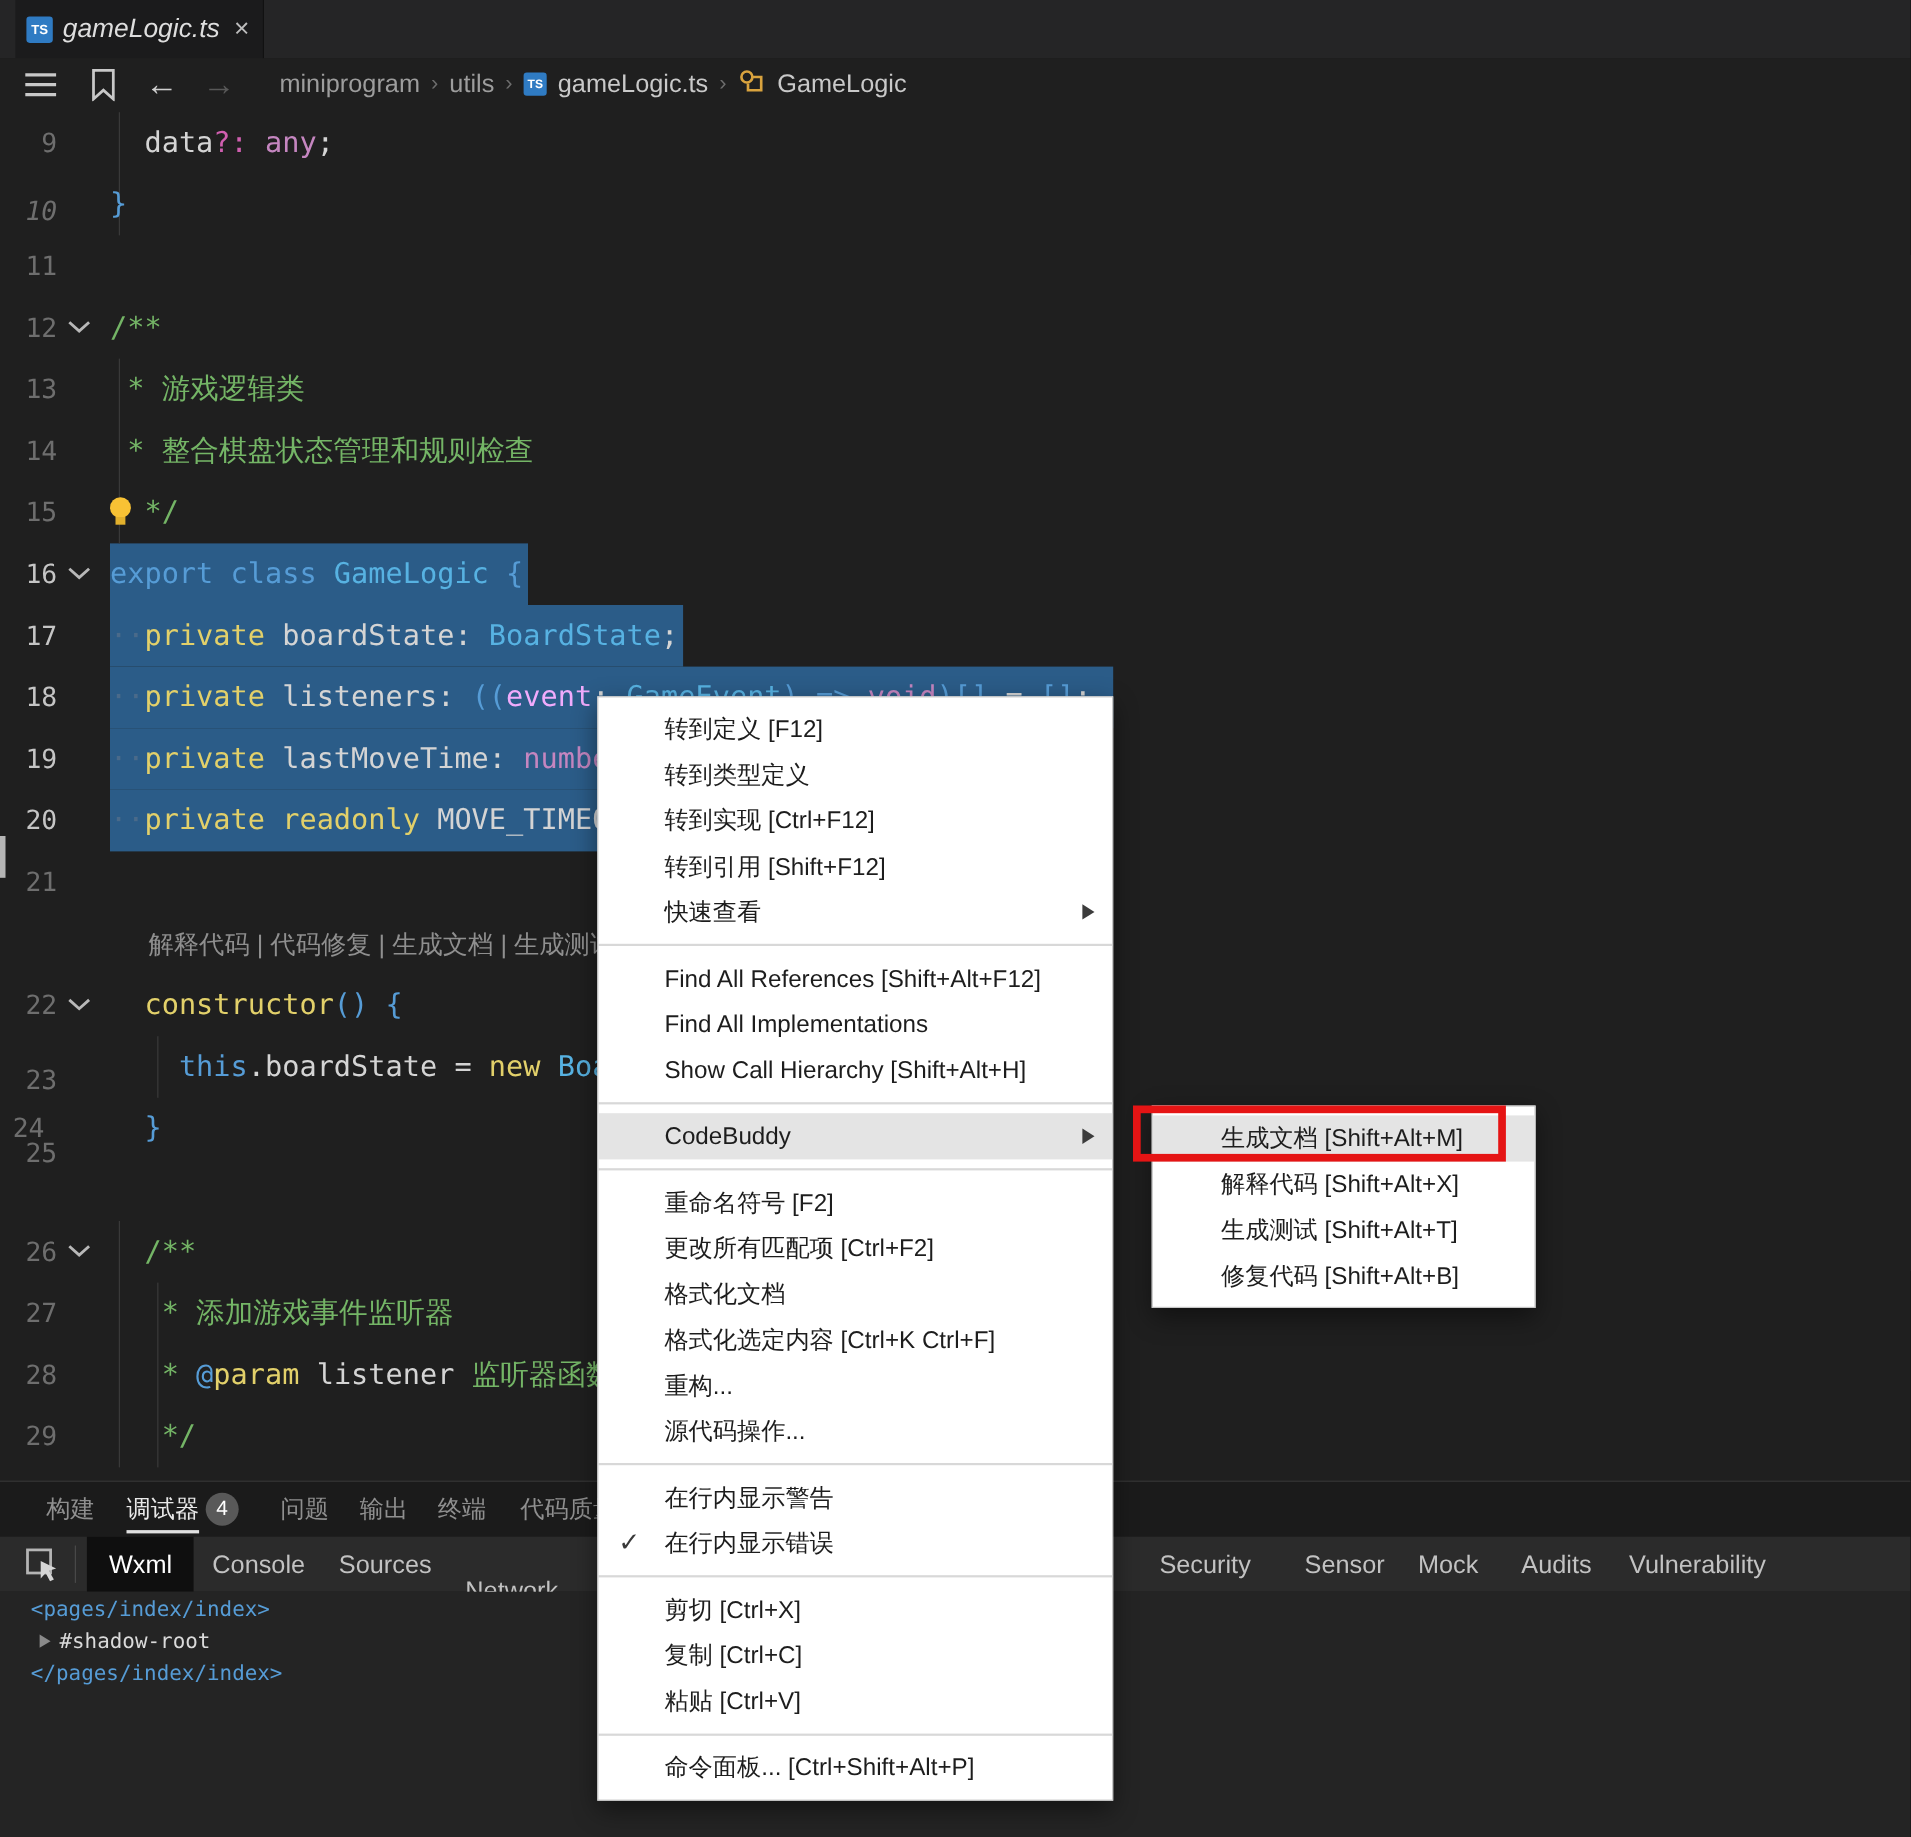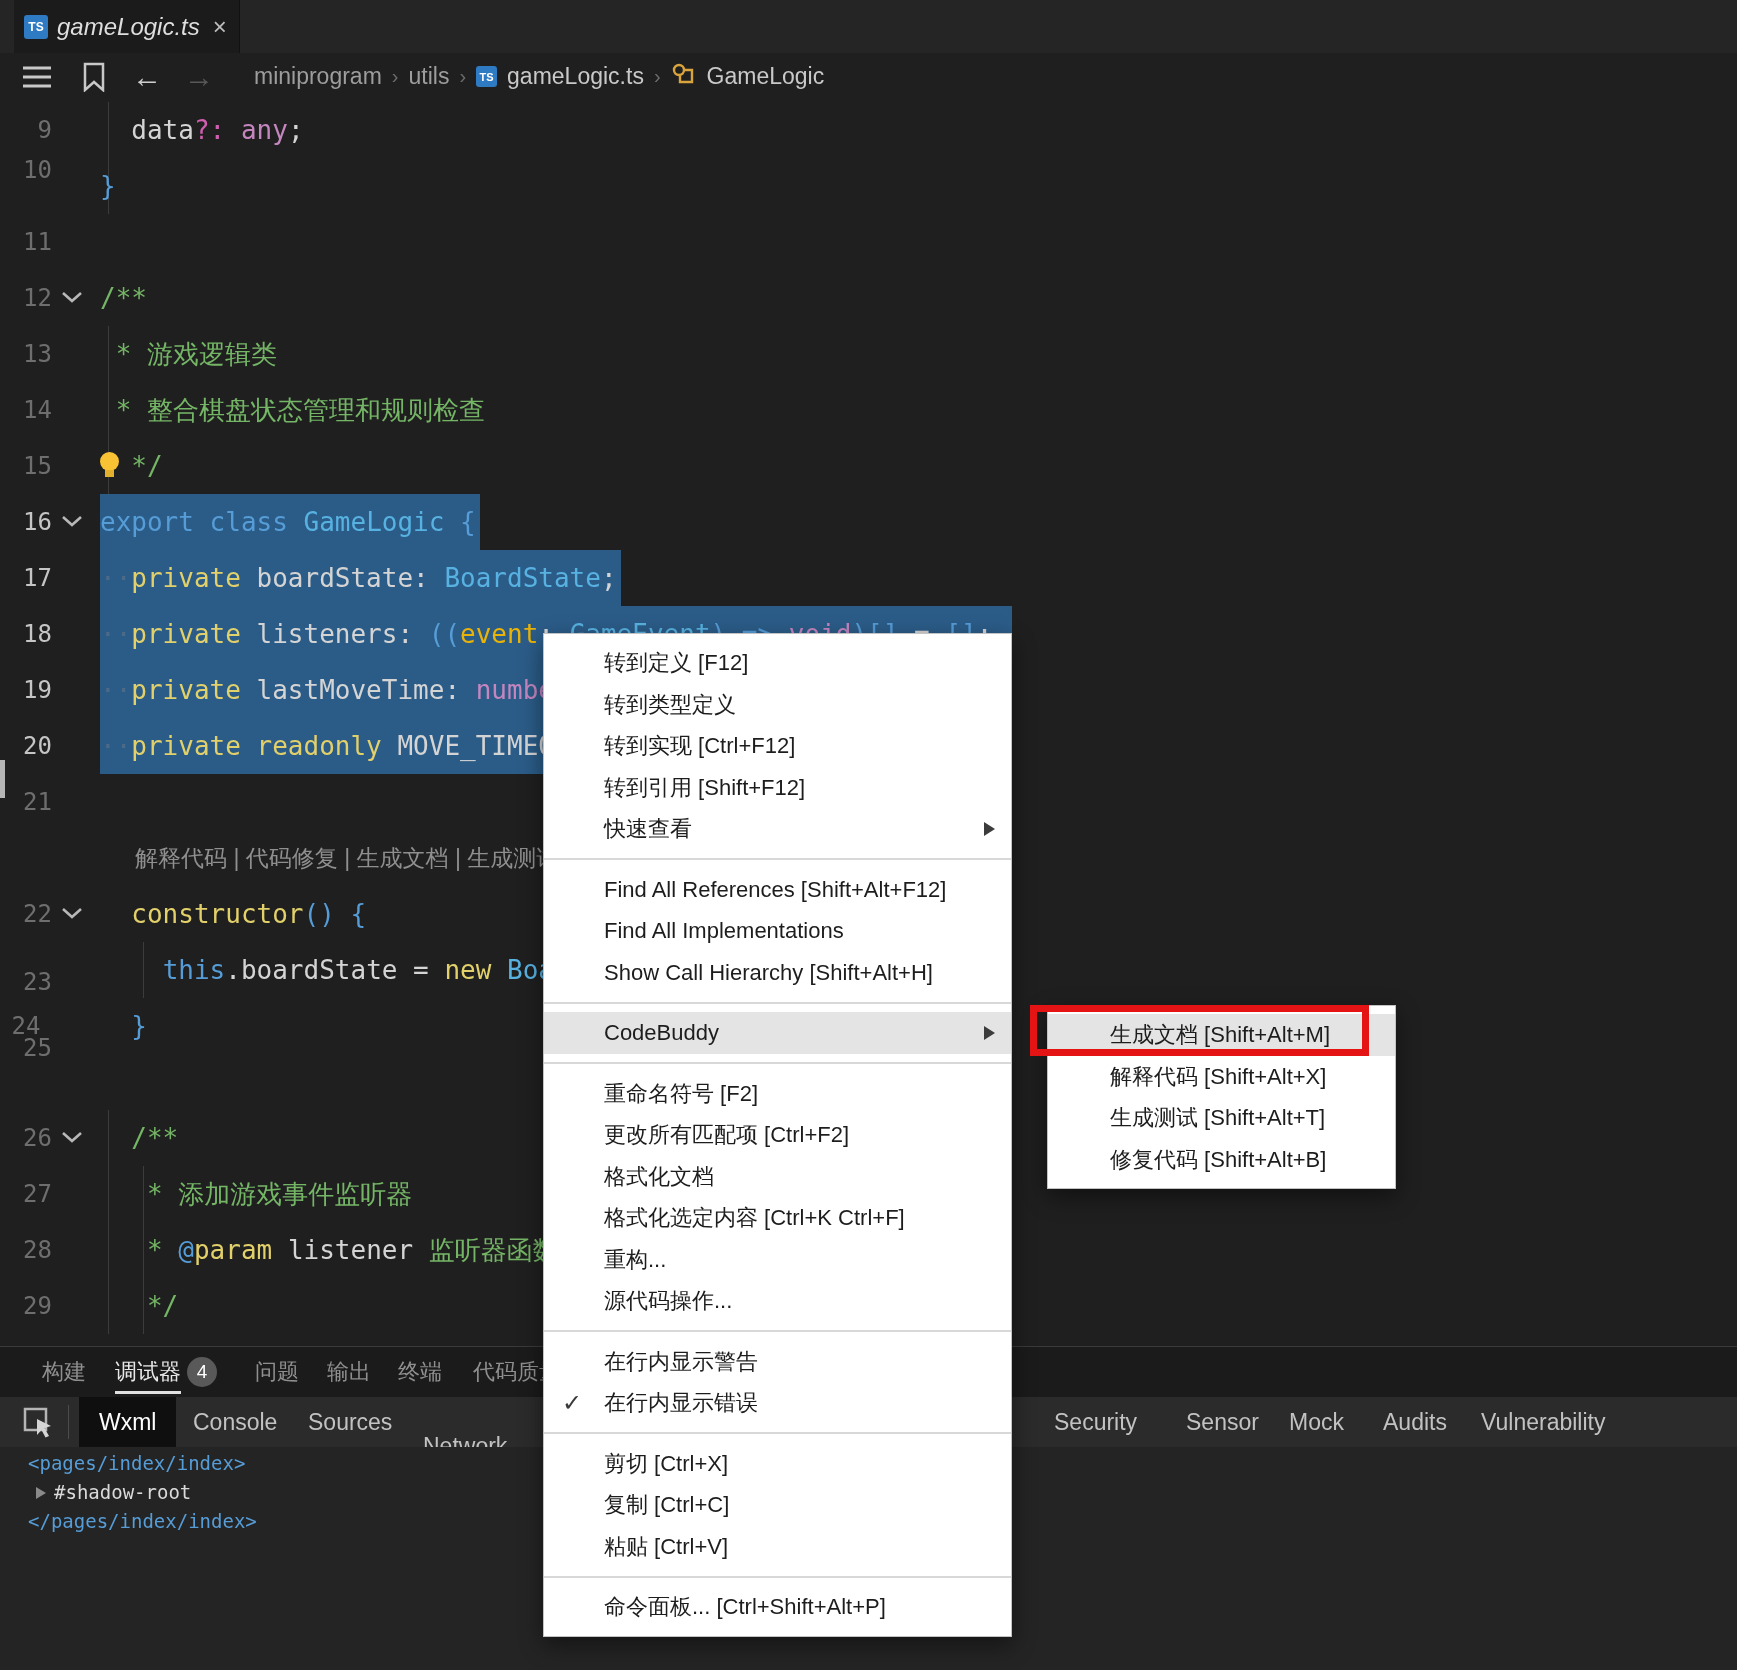--- a/index.html
+++ b/index.html
@@ -26,21 +26,21 @@
   #editor{position:absolute;left:0;top:100px;width:100%;height:1246px;background:#1f1f1f;}
   .selrect{position:absolute;background:#2b5c88;z-index:0;}
   .guide{position:absolute;width:1px;background:#3c3c3c;z-index:0;}
   .lnum{position:absolute;left:0;width:52px;text-align:right;color:#6e6e6e;
         font-family:"DejaVu Sans Mono",monospace;font-size:24px;line-height:56px;z-index:2;}
   .lnum.sel{color:#c5c5c5;}
   .fold{position:absolute;left:60px;z-index:2;}
   .cl{position:absolute;left:100px;white-space:pre;font-family:"DejaVu Sans Mono",monospace;
       font-size:26px;line-height:56px;z-index:1;}
   .w{color:#d4d4d4}.k{color:#569cd6}.y{color:#e2d06a}.t{color:#57b2e2}.p{color:#c586c0}
-  .c{color:#74b566}.r{color:#eab308}.q{color:#d05fb0}.n{color:#b5cea8}.d{color:#4a6a8a}
+  .c{color:#74b566}.r{color:#f0abfc}.q{color:#d05fb0}.n{color:#b5cea8}.d{color:#4a6a8a}
   #codelens{position:absolute;left:135px;color:#8f8f8f;font-size:23px;line-height:56px;z-index:1;}
   .bulb{position:absolute;width:19px;height:19px;border-radius:50%;background:#f8c234;z-index:3;}
   .bulb:after{content:"";position:absolute;left:5px;top:18px;width:9px;height:7px;background:#e2b02c;}
   #left-marker{position:absolute;left:0;top:760px;width:5px;height:38px;background:#d0d0d0;opacity:.85;z-index:4;}
   
   #panel{position:absolute;left:0;top:1346px;width:100%;height:324px;background:#1b1b1b;
          border-top:1px solid #3a3a3a;z-index:10;}
   .ptab{position:absolute;top:0;height:50px;line-height:50px;font-size:22px;color:#8f8f8f;}
   .ptab.active{color:#e8e8e8;}
   #ptab-underline{position:absolute;top:44px;height:3px;width:66px;background:#e0e0e0;}
@@ -130,21 +130,21 @@
       <div class="selrect" style="left: 100px; top: 506px; width: 912px; height: 56px;"></div>
       <div class="selrect" style="left: 100px; top: 562px; width: 552px; height: 56px;"></div>
       <div class="selrect" style="left: 100px; top: 618px; width: 646px; height: 56px;"></div>
       <div class="guide" style="left: 108px; top: 2px; height: 112px;"></div>
       <div class="guide" style="left: 108px; top: 226px; height: 168px;"></div>
       <div class="guide" style="left: 143px; top: 842px; height: 56px;"></div>
       <div class="guide" style="left: 108px; top: 1010px; height: 224px;"></div>
       <div class="guide" style="left: 143px; top: 1066px; height: 168px;"></div>
       <div class="lnum" style="top: 2px;">9</div>
       <div class="cl" style="top: 2px;"><span class="w">  </span><span class="w">data</span><span class="q">?:</span><span class="w"> </span><span class="p">any</span><span class="w">;</span></div>
-      <div class="lnum" style="top: 42px;">10</div>
+      <div class="lnum" style="top: 64px; font-style: italic;">10</div>
       <div class="cl" style="top: 58px;"><span class="k">}</span></div>
       <div class="lnum" style="top: 114px;">11</div>
       <div class="cl" style="top: 114px;"></div>
       <div class="lnum" style="top: 170px;">12</div>
       <div class="fold" style="top: 190px;"><svg width="24" height="15">
           <polyline points="3,3 12,11 21,3" fill="none" stroke="#b8b8b8" stroke-width="2.6"></polyline>
         </svg></div>
       <div class="cl" style="top: 170px;"><span class="c">/**</span></div>
       <div class="lnum" style="top: 226px;">13</div>
       <div class="cl" style="top: 226px;"><span class="c"> * 游戏逻辑类</span></div>

